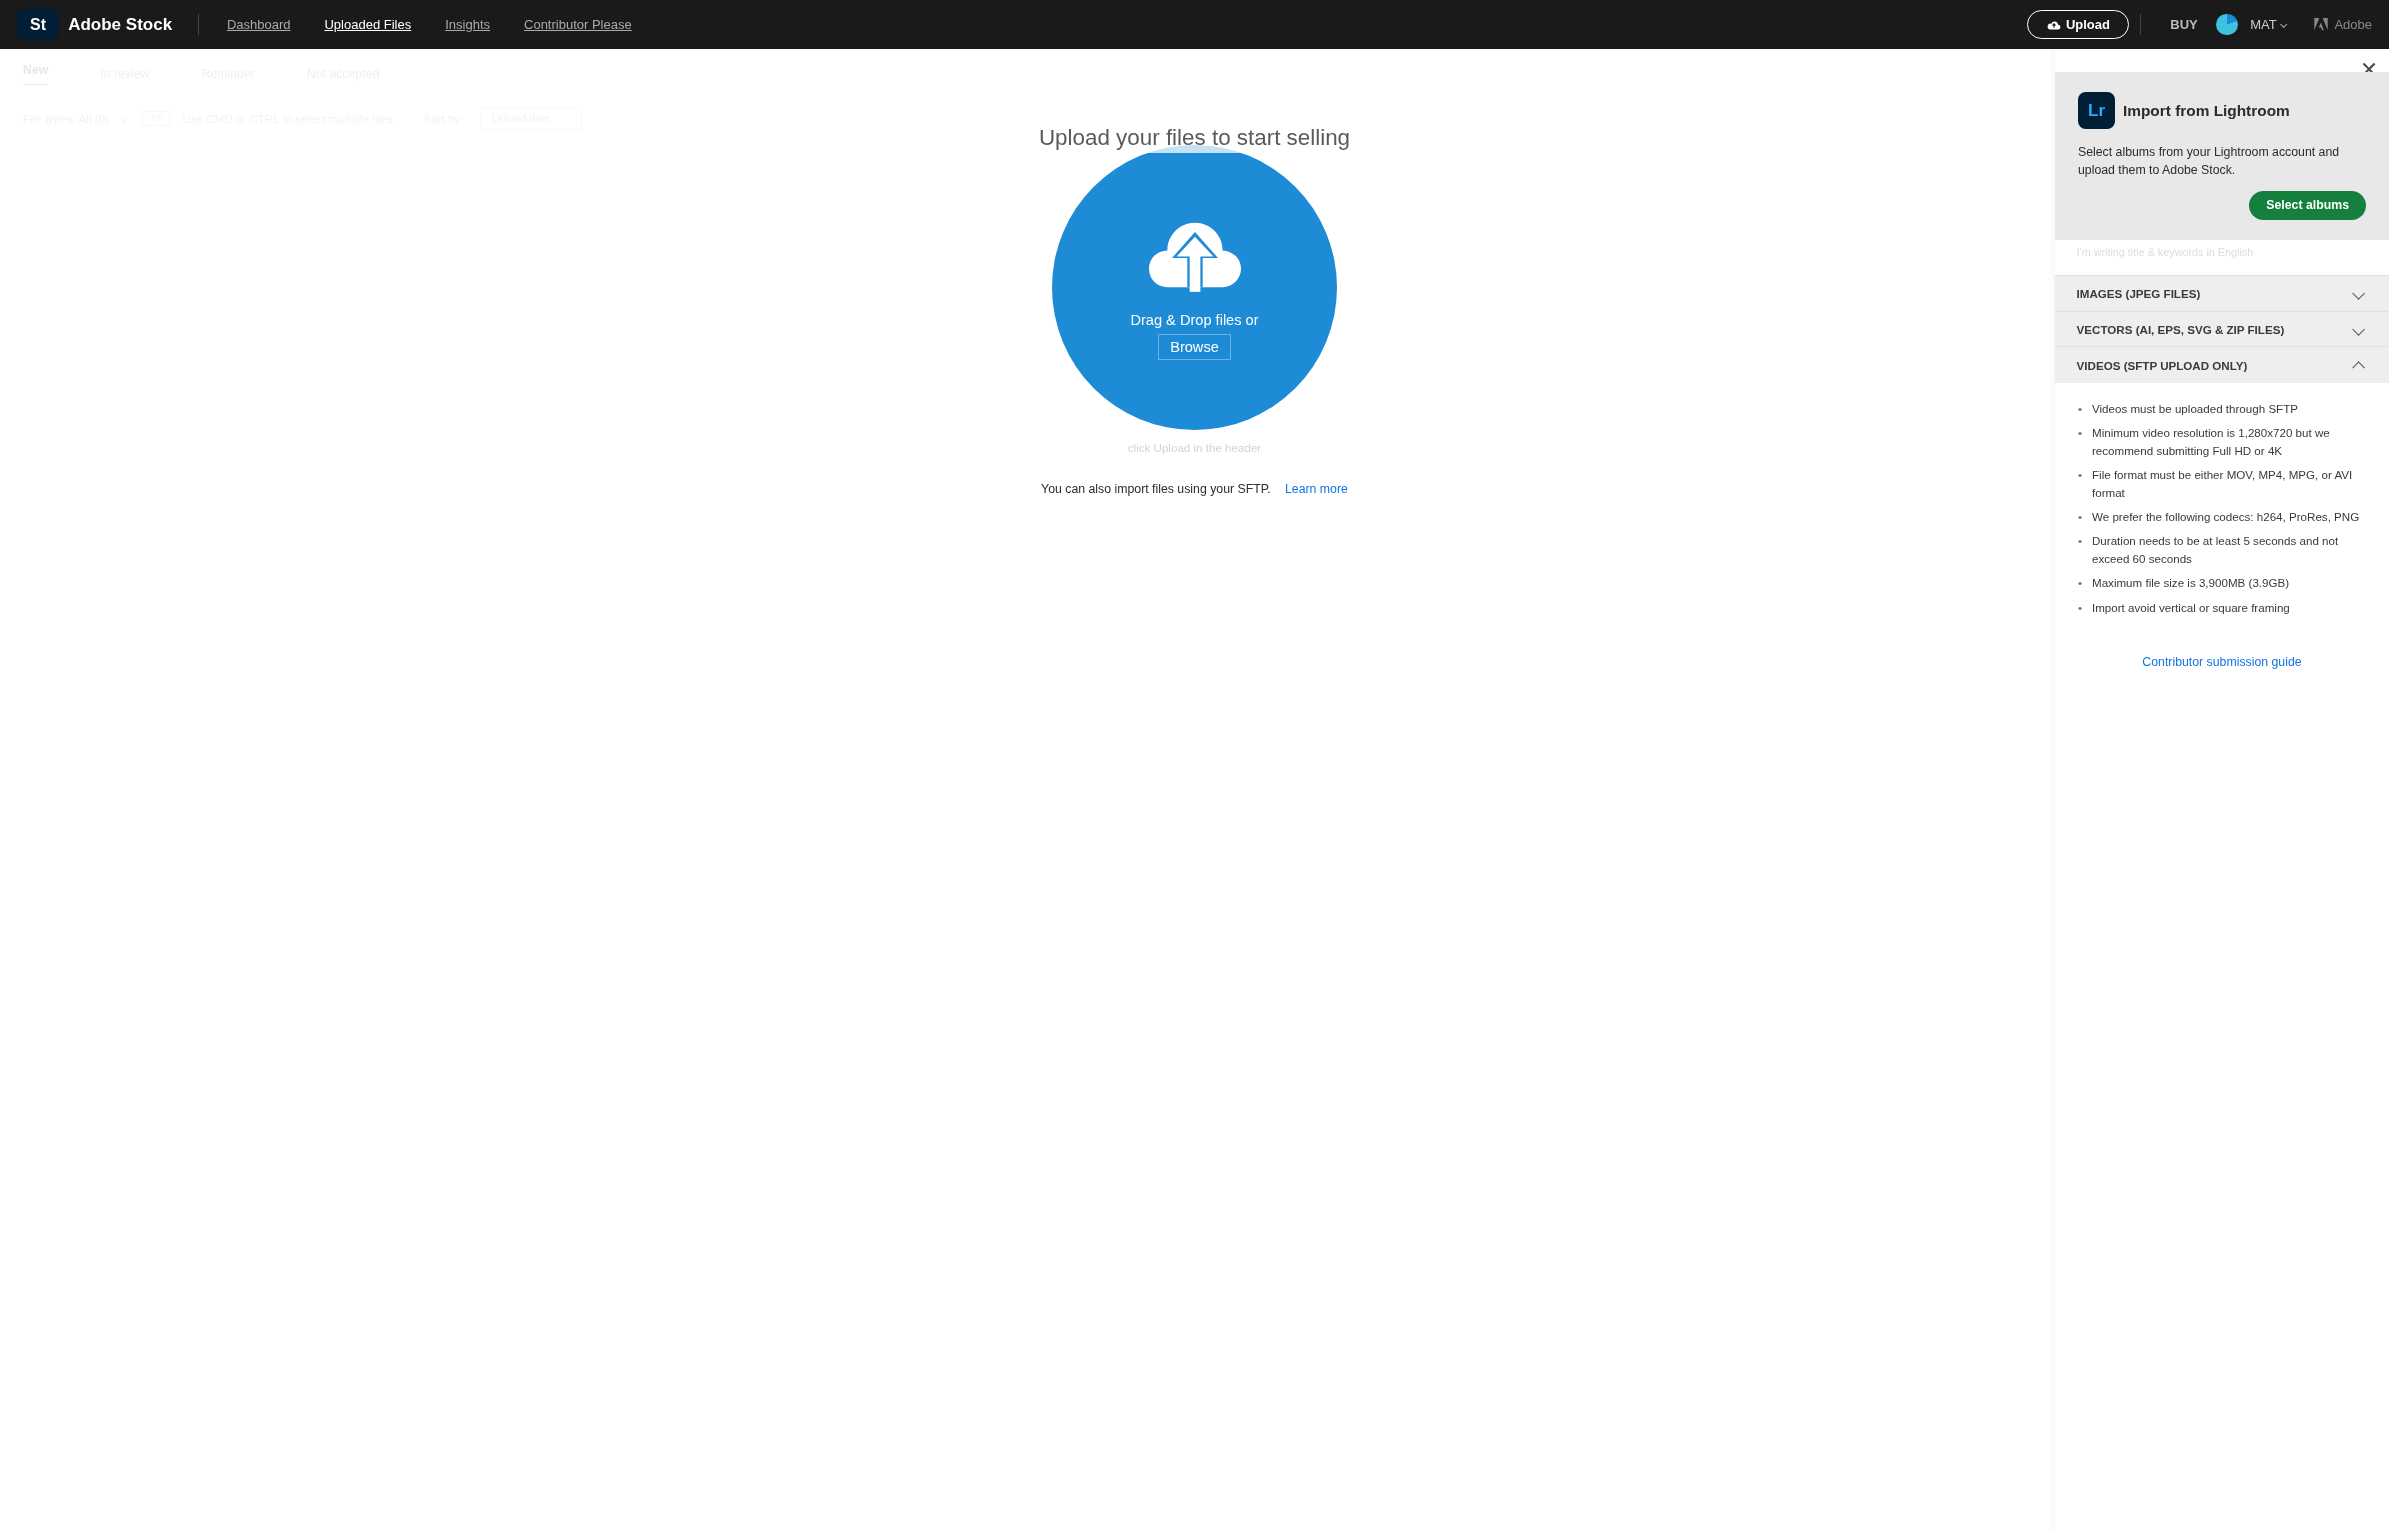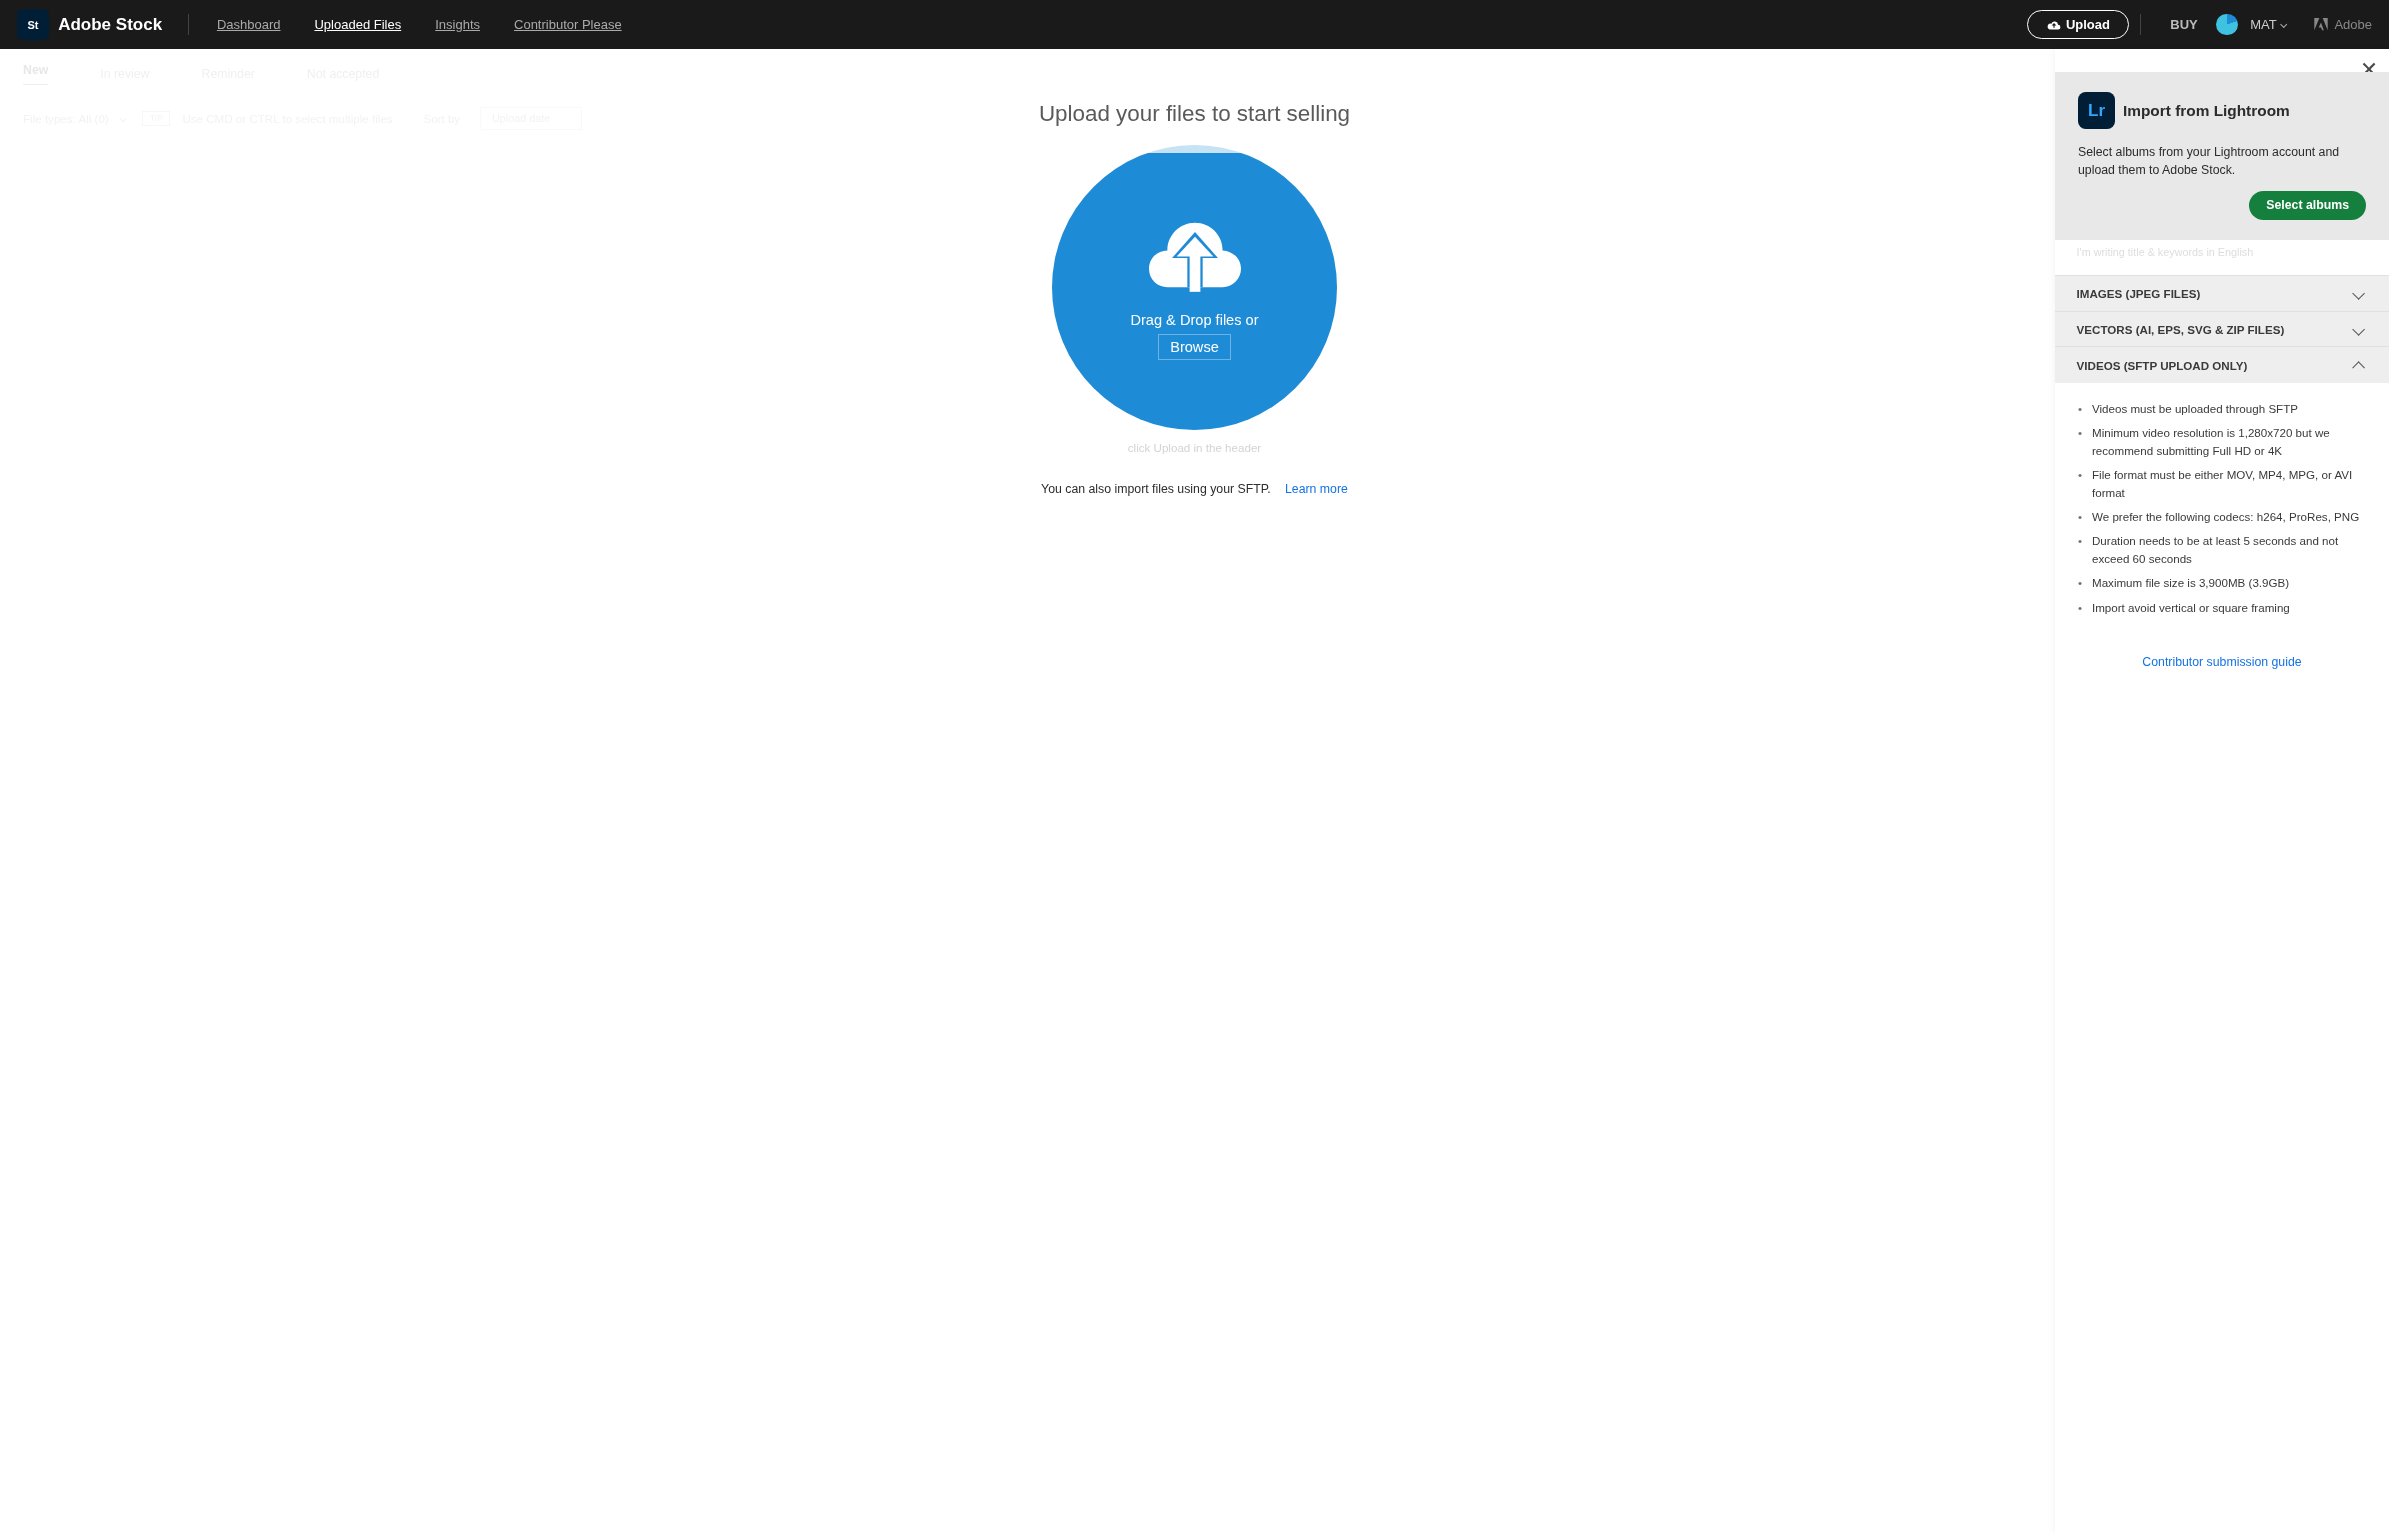--- a/index.html
+++ b/index.html
@@ -1,20 +1,20 @@
 <!DOCTYPE html>
 <html style="font-size:12.3px"><head>
 <meta charset="utf-8">
 <style>
 * { box-sizing: border-box; margin: 0; padding: 0; }
 body { font-family: -apple-system, BlinkMacSystemFont, 'Segoe UI', sans-serif; background: #fff; color: #2c2c2c; overflow: hidden; }
 
 
 .header { height: 49px; background: #1a1a1a; display: flex; align-items: center; padding: 0 17px; color: #b9b9b9; }
-.logo-box { width: 32px; height: 31px; border-radius: 6.2px; background: #001e36; display:flex; align-items:center; justify-content:center; color:#fff; font-weight:700; font-size:11px; margin-right:9.2px; }
+.logo-box { width: 42px; height: 31px; border-radius: 6.2px; background: #001e36; display:flex; align-items:center; justify-content:center; color:#fff; font-weight:700; font-size:16px; margin-right:9.2px; }
 .brand { color:#fff; font-size:17px; font-weight:700; margin-right:15.4px; }
 .vdiv { width:0.8px; height:21.6px; background:#444; margin:0 10.8px; }
 .nav-item { margin:0 17px; color:#aaa; font-size:13px; cursor:pointer;text-decoration:underline; }
 .nav-item.active { color:#fff; }
 .flex-spacer { flex:1; }
 .upload-btn { border:1.5px solid #fff; border-radius:17px; padding:6.2px 18.5px; color:#fff; font-weight:700; font-size:13px; display:flex; align-items:center; gap:5px; cursor:pointer; background:transparent; }
 .buy-lnk { color:#bbb; font-weight:700; margin:0 18.5px; font-size:13px; cursor:pointer; }
 .avatar { width:21.6px; height:21.6px; border-radius:50%; background:conic-gradient(#1e8bd6 0 72deg,#3ec2df 72deg 360deg); margin-right:7.7px; }
 .user { display:flex; align-items:center; color:#ccc; font-size:13px; cursor:pointer; gap:4.6px; margin-right:23px; }
 .adobe-lnk { display:flex; align-items:center; color:#888; font-size:13px; gap:6.2px; }
@@ -29,21 +29,21 @@
 .tab.active { color:#a0a0a0; font-weight:700; border-bottom:1.5px solid #bbb; padding-bottom:6.2px; }
 .submit-pill { position:absolute; right:23px; top:12.3px; background:#f0f0f0; border-radius:15.4px; padding:7.7px 18.5px; color:#ddd; font-size:11.6px; }
 .whitewash { position:absolute; inset:0; background:#fff; opacity:0.75; pointer-events:none; }
 
 
 .filters { padding:7.7px 23px 23px; color:#c9c9c9; font-size:11.6px; display:flex; align-items:center; gap:12.3px; position:relative; }
 .tip-box { border:0.8px solid #e0e0e0; padding:1.5px 6.2px; font-size:8.5px; color:#ccc; }
 .sort-box { border:0.8px solid #e5e5e5; padding:4.6px 31px 4.6px 10.8px; color:#ccc; font-size:10.8px; margin-left:7.7px; }
 
 
-.hero-title { position:absolute; top:52px; width:100%; text-align:center; color:#5a5a5a; font-size:22.4px; font-weight:400; z-index:5; }
+.hero-title { position:absolute; top:76px; width:100%; text-align:center; color:#5a5a5a; font-size:22.4px; font-weight:400; z-index:5; }
 
 .main { position:relative; }
 .circle-wrap { width:100%; display:flex; flex-direction:column; align-items:center; margin-top:-7.7px; }
 .circle { width:285px; height:285px; border-radius:50%; background:#1e8bd6; display:flex; flex-direction:column; align-items:center; justify-content:center; color:#fff; }
 .cloud-big { width:92px; height:77px; }
 .dd-text { margin-top:20px; font-size:14.6px; }
 .browse-btn { margin-top:6.2px; border:1.5px solid rgba(255,255,255,0.35); padding:3.1px 10.8px 4.6px; font-size:14.6px; }
 
 .dim-under { margin-top:10.8px; color:#d3d3d3; font-size:11.6px; }
 .sftp-line { margin-top:28px; font-size:12.3px; color:#2c2c2c; }

